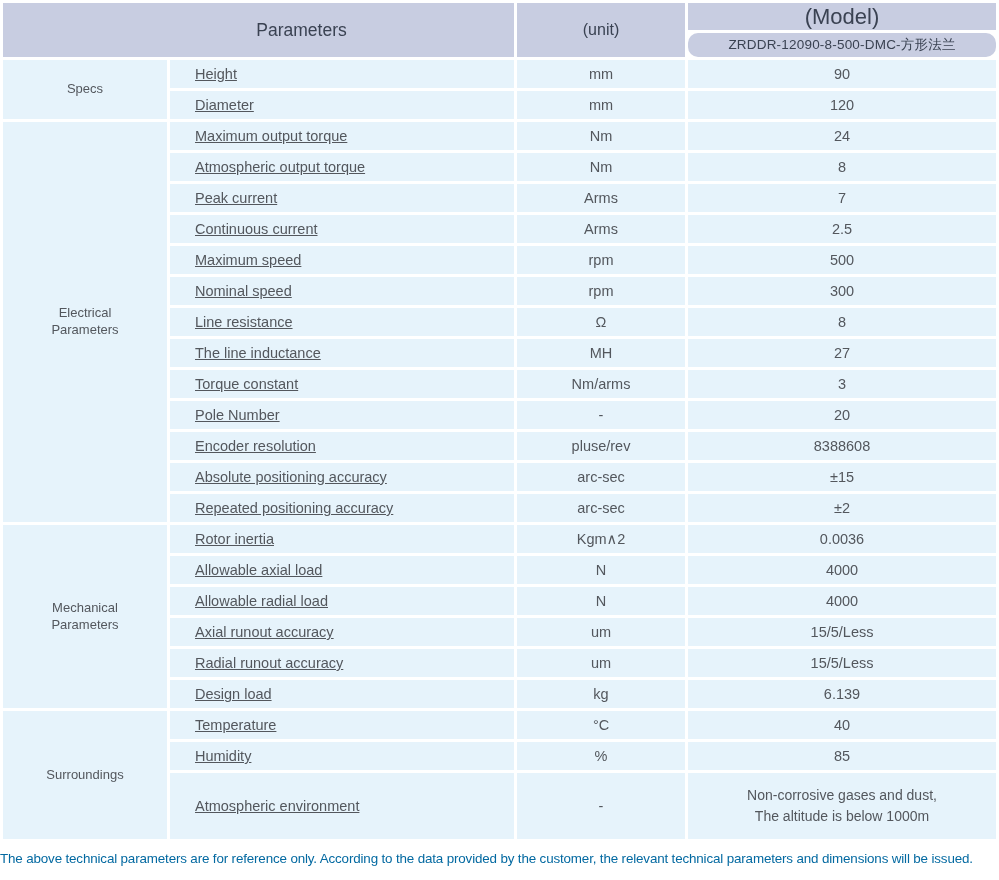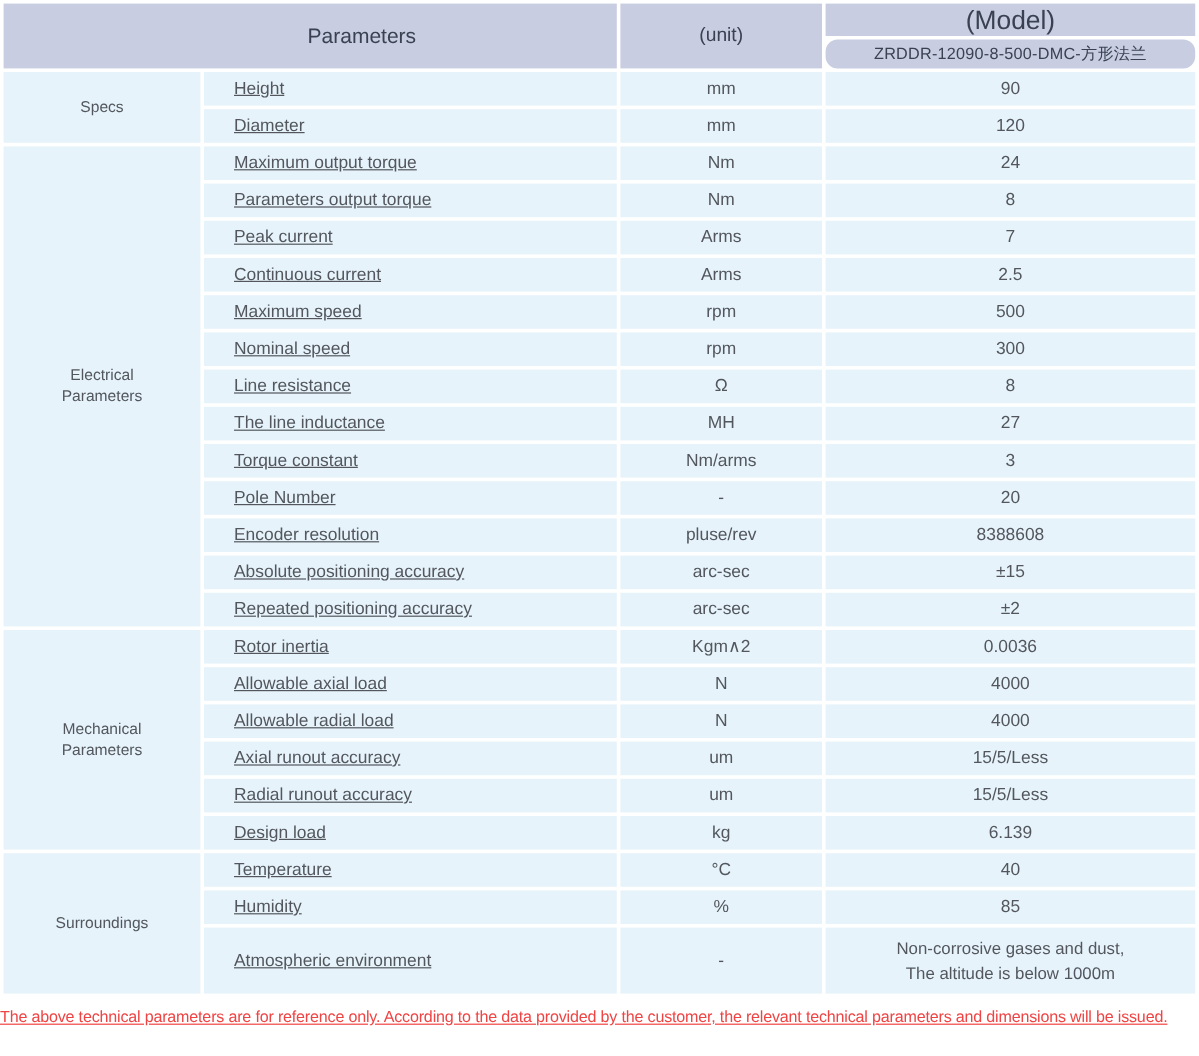--- a/index.html
+++ b/index.html
@@ -49,32 +49,31 @@
     white-space: pre-line;
     line-height: 1.3;
   }
   td.param {
     text-align: left;
     padding-left: 25px;
     text-decoration: underline;
   }
   td.value.multiline {
     white-space: pre-line;
-    height: 55px;
+    height: 66px;
     line-height: 1.5;
     font-size: 14px;
   }
 
   .footnote {
     margin: 9px 0 0 0;
     font-size: 13.4px;
-    color: #ef4444;
+    color: #0369a1;
     letter-spacing: -0.15px;
     white-space: nowrap;
-    text-decoration: underline;
   }
 </style>
 </head>
 <body>
 
 <div class="page">
   <table class="spec-table">
     <colgroup>
       <col style="width:164px">
       <col style="width:344px">
@@ -104,21 +103,21 @@
           <td class="value">120</td>
         </tr>
         <tr>
           <td class="section" rowspan="13">Electrical
 Parameters</td>
           <td class="param">Maximum output torque</td>
           <td class="unit">Nm</td>
           <td class="value">24</td>
         </tr>
         <tr>
-          <td class="param">Parameters output torque</td>
+          <td class="param">Atmospheric output torque</td>
           <td class="unit">Nm</td>
           <td class="value">8</td>
         </tr>
         <tr>
           <td class="param">Peak current</td>
           <td class="unit">Arms</td>
           <td class="value">7</td>
         </tr>
         <tr>
           <td class="param">Continuous current</td>

